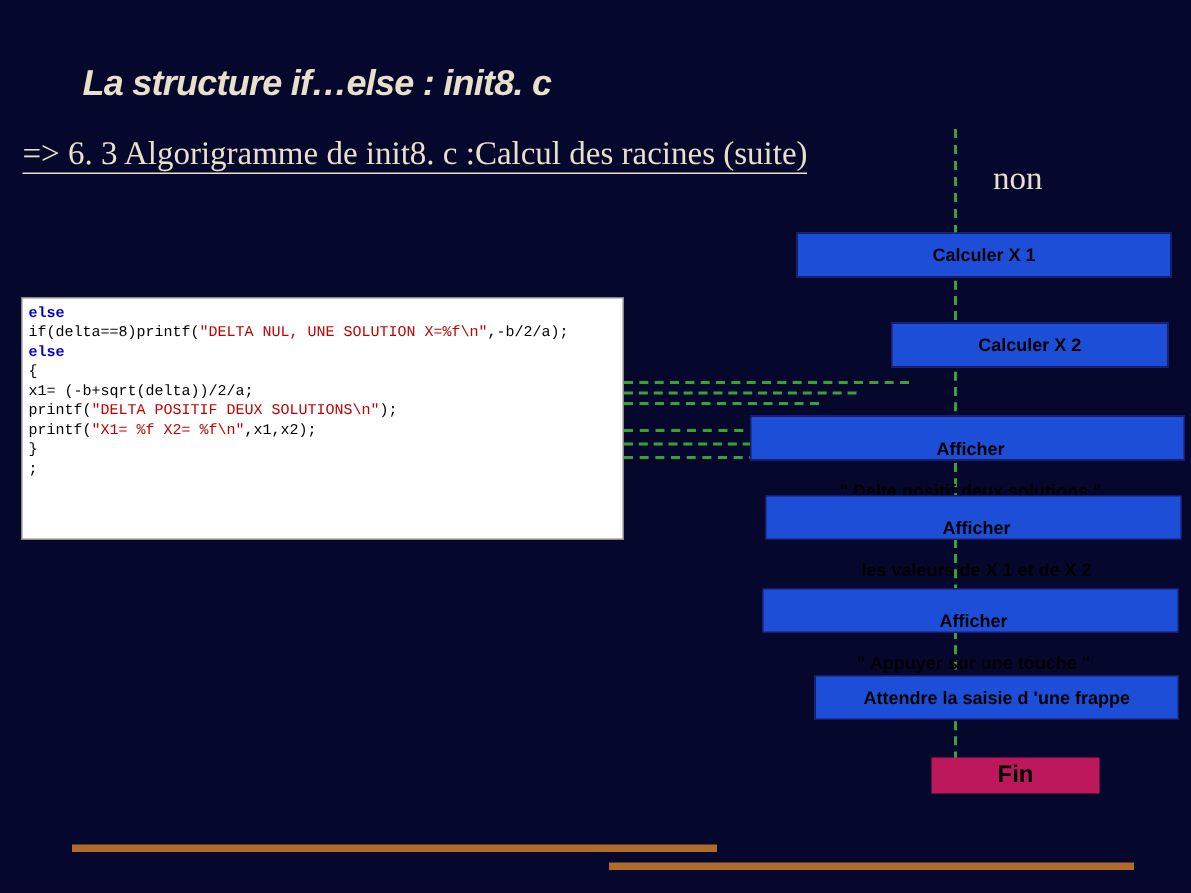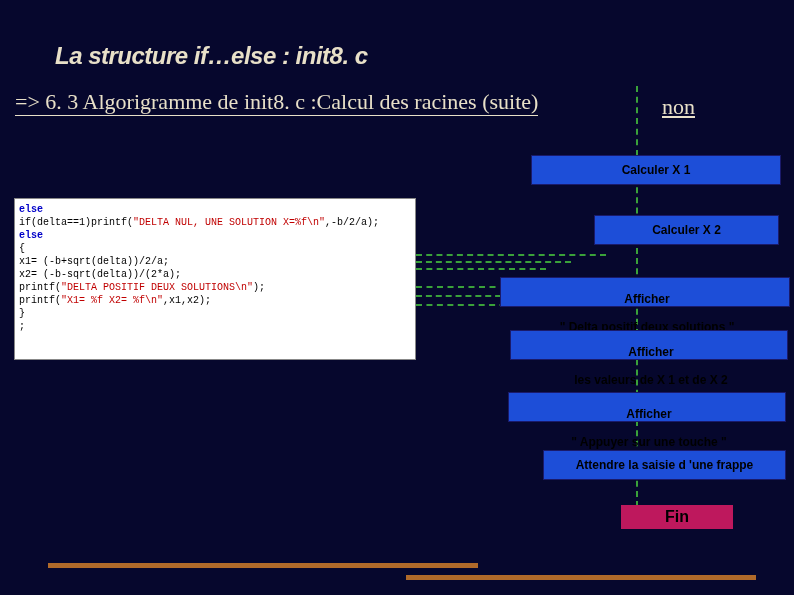--- a/index.html
+++ b/index.html
@@ -45,21 +45,21 @@
     color: #000;
   }
   .code-box .kw { color: #0000c8; font-weight: bold; font-family: Liberation Mono, monospace; }
   .code-box .str { color: #c00000; }
   .flow-label {
     position: absolute;
     color: #e8e0c8;
     font-size: 22px;
     font-family: "Times New Roman", serif;
   }
-  .non { top: 94px; left: 662px; text-decoration: underline; }
+  .non { top: 106px; left: 662px; }
   .box {
     position: absolute;
     background: #1d4ed8;
     border: 1px solid #1a1a6a;
     font-size: 12px;
     font-weight: bold;
     display: flex;
     align-items: center;
     justify-content: center;
     padding: 14px 8px;
@@ -120,26 +120,25 @@
 <div class="dash-h" style="top:254px; left:416px; width:190px;"></div>
 <div class="dash-h" style="top:261px; left:416px; width:155px;"></div>
 <div class="dash-h" style="top:268px; left:416px; width:130px;"></div>
 <div class="dash-h" style="top:286px; left:416px; width:90px;"></div>
 <div class="dash-h" style="top:295px; left:416px; width:95px;"></div>
 <div class="dash-h" style="top:304px; left:416px; width:100px;"></div>
 
 <div class="code-box">
   <div><span class="kw">else</span></div>
   <div>
-    <span>    if(delta==1)printf(</span><span class="str">"DELTA NUL, UNE SOLUTION X=%f\n"</span><span>,-b/2/a);</span>
+    <span>    if(delta==8)printf(</span><span class="str">"DELTA NUL, UNE SOLUTION X=%f\n"</span><span>,-b/2/a);</span>
   </div>
   <div><span class="kw">    else</span></div>
   <div>        {</div>
   <div>        x1= (-b+sqrt(delta))/2/a;</div>
-  <div>        x2= (-b-sqrt(delta))/(2*a);</div>
   <div>
     <span>        printf(</span><span class="str">"DELTA POSITIF DEUX SOLUTIONS\n"</span><span>);</span>
   </div>
   <div>
     <span>        printf(</span><span class="str">"X1= %f   X2= %f\n"</span><span>,x1,x2);</span>
   </div>
   <div>        }</div>
   <div>;</div>
 </div>
 

